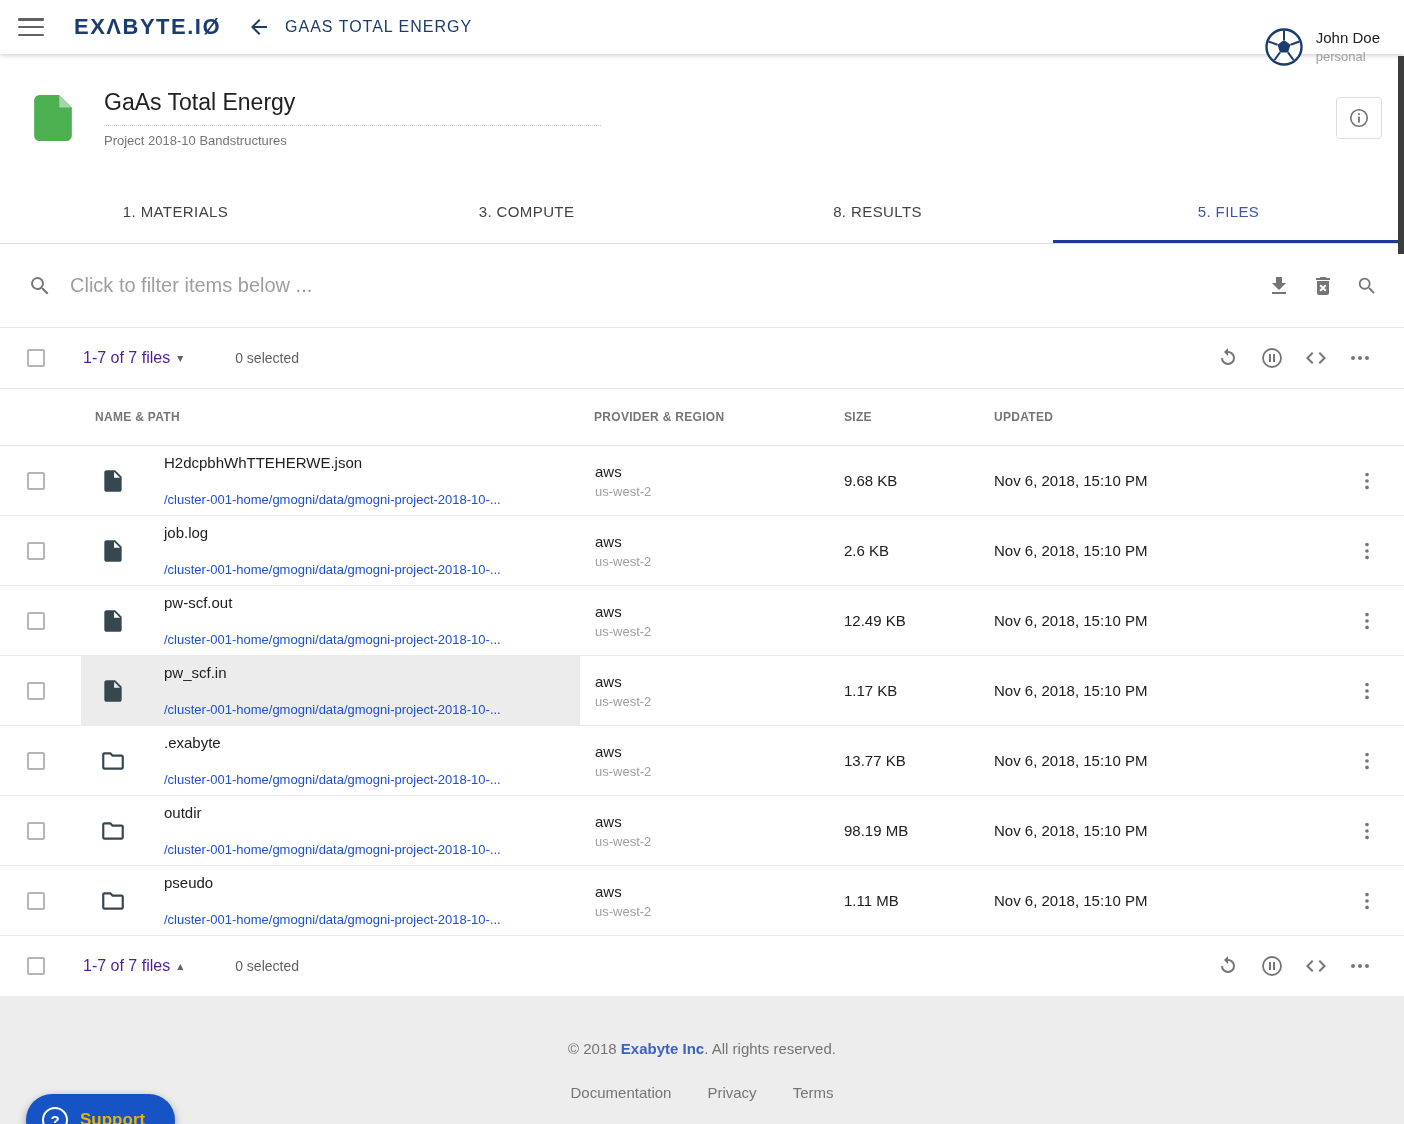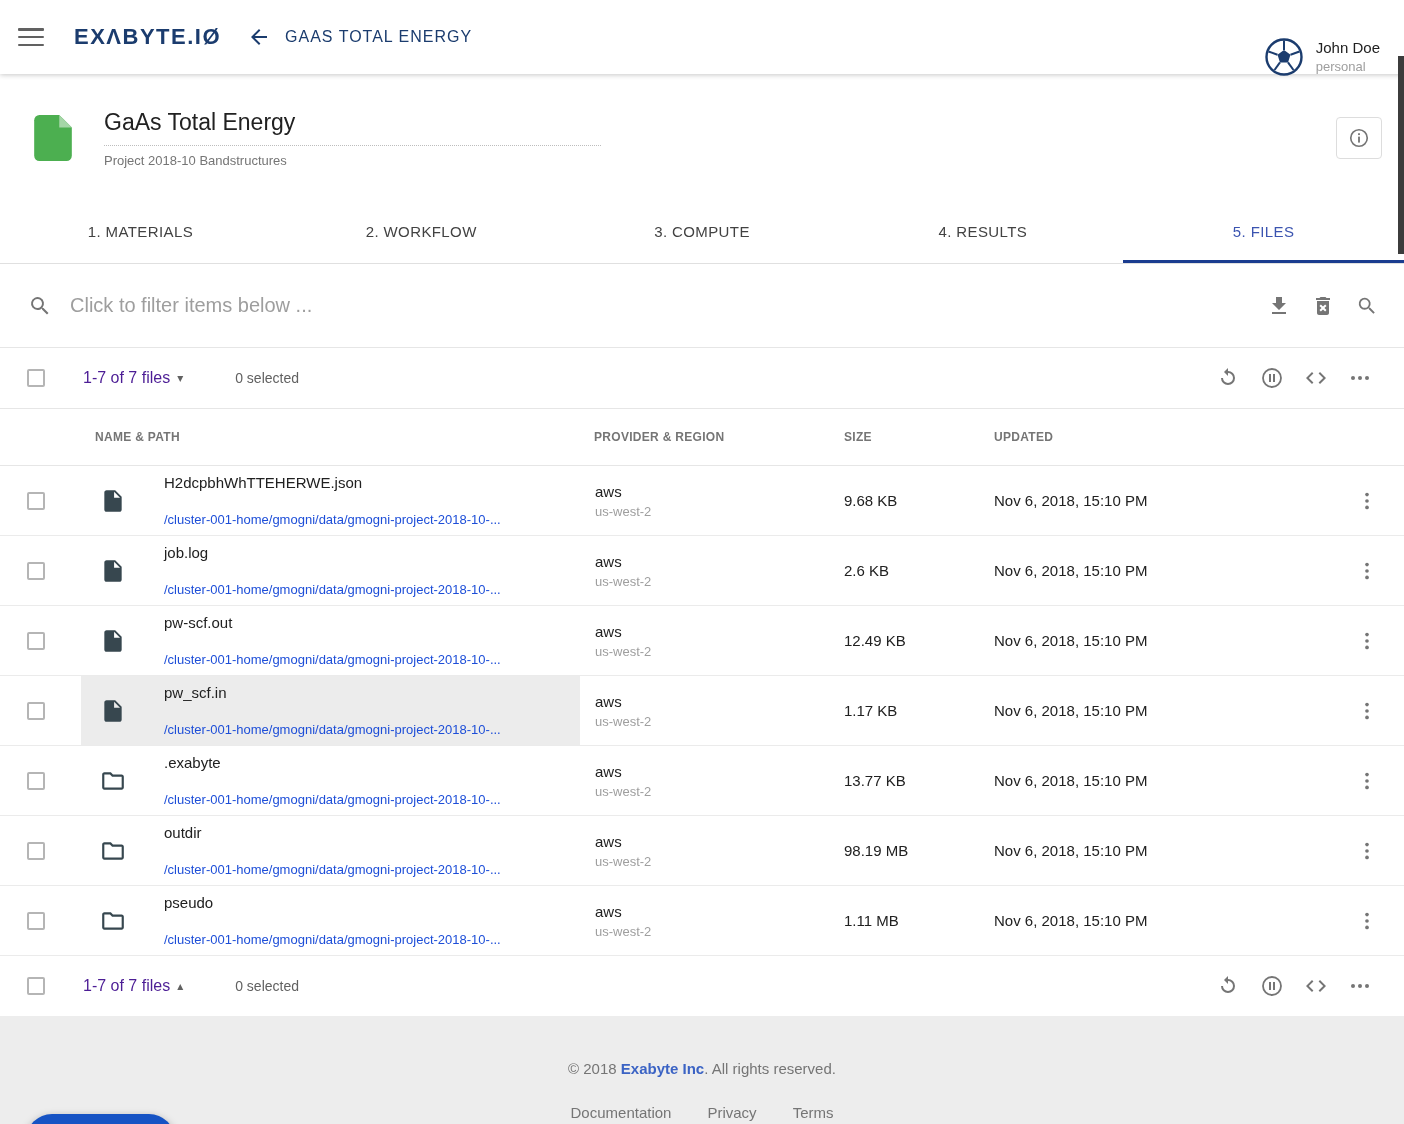--- a/index.html
+++ b/index.html
@@ -1,20 +1,20 @@
 <!DOCTYPE html>
 <html><head>
 <meta charset="utf-8">
 <style>
   * { margin:0; padding:0; box-sizing:border-box; }
   html,body { width:1404px; height:1124px; overflow:hidden; background:#fff;
     font-family:"Liberation Sans", sans-serif; color:#212121; }
 
   
-  .navbar { height:74px; display:flex; align-items:center; padding:0 24px 0 18px;
+  .navbar { height:54px; display:flex; align-items:center; padding:0 24px 0 18px;
     background:#fff; box-shadow:0 1px 5px rgba(0,0,0,.22); position:relative; z-index:5; }
   .hamburger { width:26px; height:18px; display:flex; flex-direction:column; justify-content:space-between; cursor:pointer; }
   .hamburger span { display:block; height:2.5px; background:#616161; border-radius:1px; }
   .logo { font-size:22px; font-weight:bold; letter-spacing:1.5px; color:#1b3c6e; margin-left:30px; }
   .back-arrow { margin-left:26px; display:flex; align-items:center; cursor:pointer; }
   .nav-title { margin-left:14px; font-size:16px; letter-spacing:1px; color:#1b3c6e; font-weight:500; }
   .nav-right { margin-left:auto; display:flex; align-items:center; gap:12px;margin-top:40px; }
   .user-names { line-height:1.35; }
   .user-name { font-size:15px; color:#212121; }
   .user-account { font-size:13px; color:#9e9e9e; }
@@ -150,27 +150,24 @@
       <rect x="11" y="6.8" width="2" height="2" fill="#757575"></rect>
     </svg>
   </div>
 </div>
 
 <div class="tabs">
     <div class="tab">
       <span>1. MATERIALS</span>
     </div>
     <div class="tab">
-      <span>2. WORKFLOW</span>
+      <span>3. COMPUTE</span>
     </div>
     <div class="tab">
-      <span>3. COMPUTE</span>
-    </div>
-    <div class="tab">
-      <span>4. RESULTS</span>
+      <span>8. RESULTS</span>
     </div>
     <div class="tab active">
       <span>5. FILES</span>
     </div>
   </div>
 
 <div class="filter-bar">
   <span class="icon-btn">
     <svg width="24" height="24" viewBox="0 0 24 24">
         <path d="M15.5 14h-.79l-.28-.27A6.47 6.47 0 1 0 9.5 16c1.61 0 3.09-.59 4.23-1.57l.27.28v.79l5 4.99L20.49 19l-4.99-5zm-6 0A4.5 4.5 0 1 1 14 9.5 4.5 4.5 0 0 1 9.5 14z" fill="#757575"></path>

